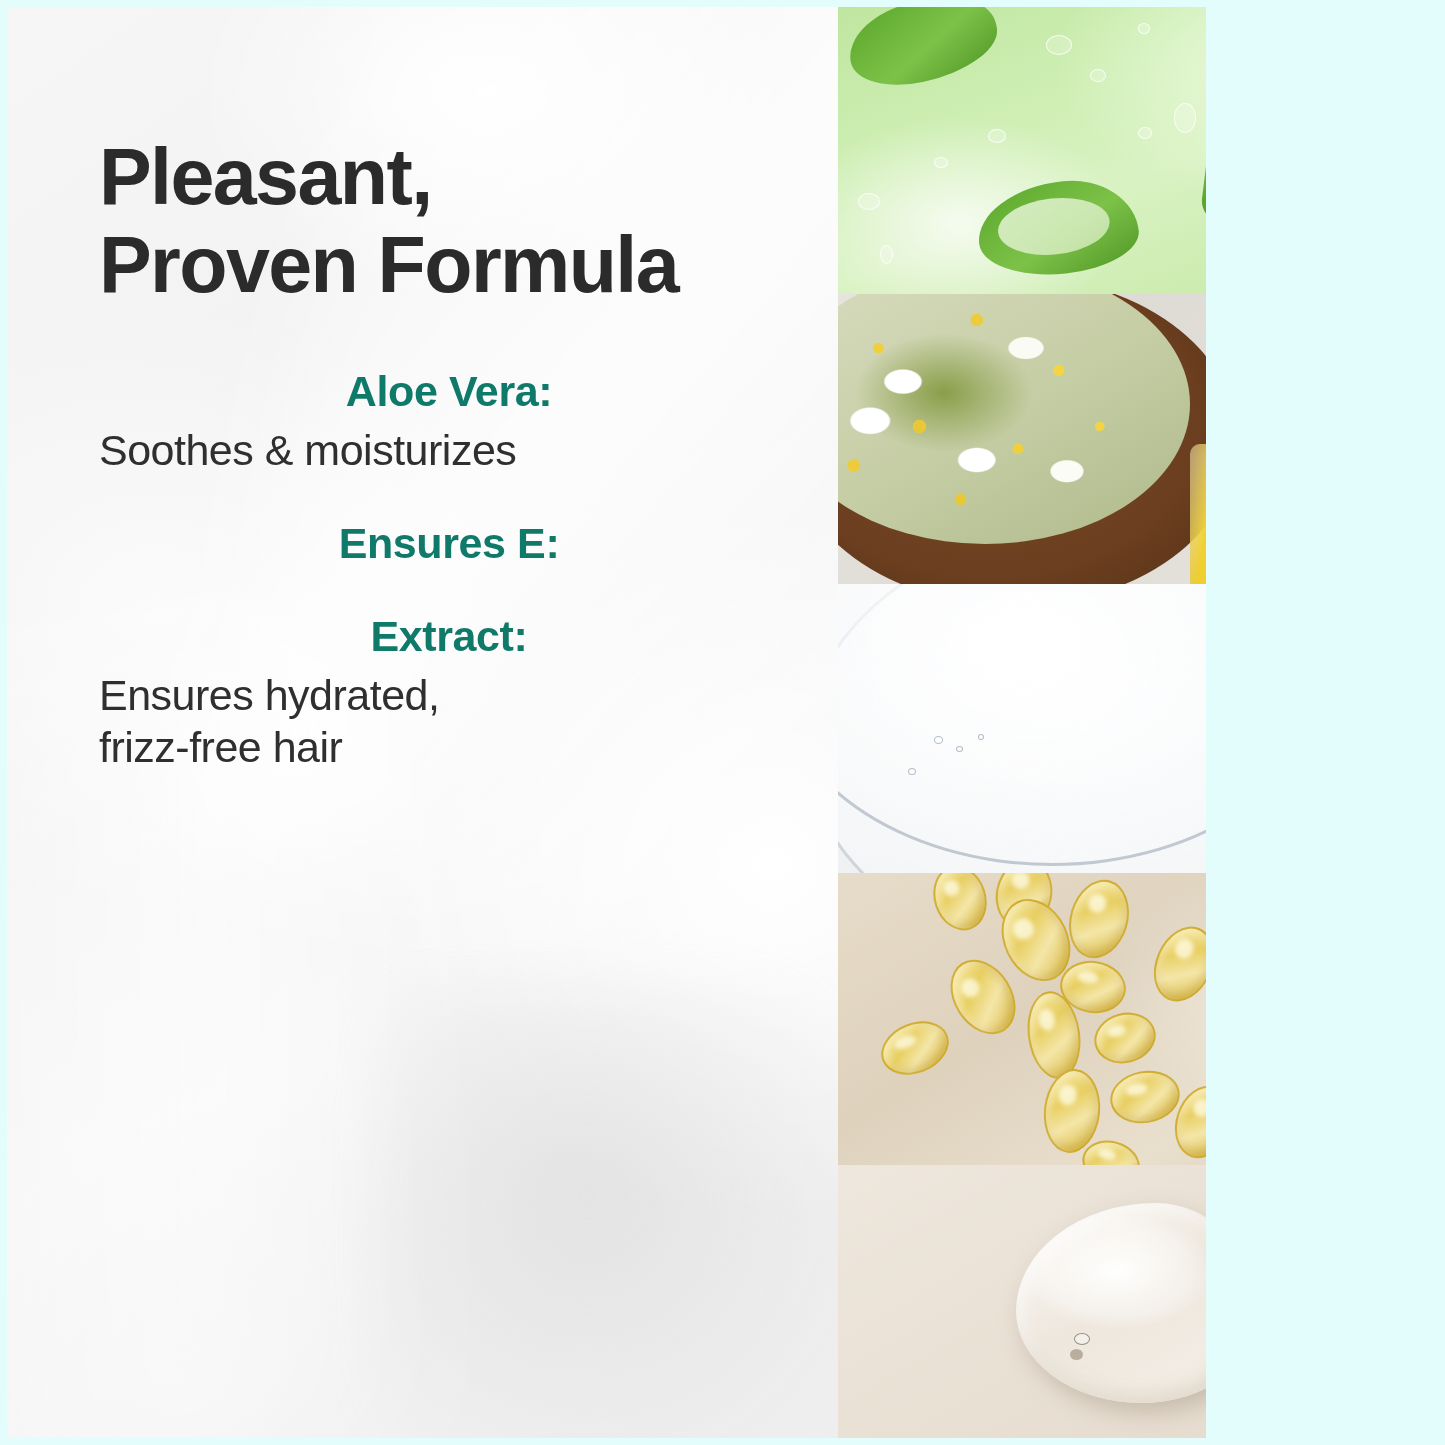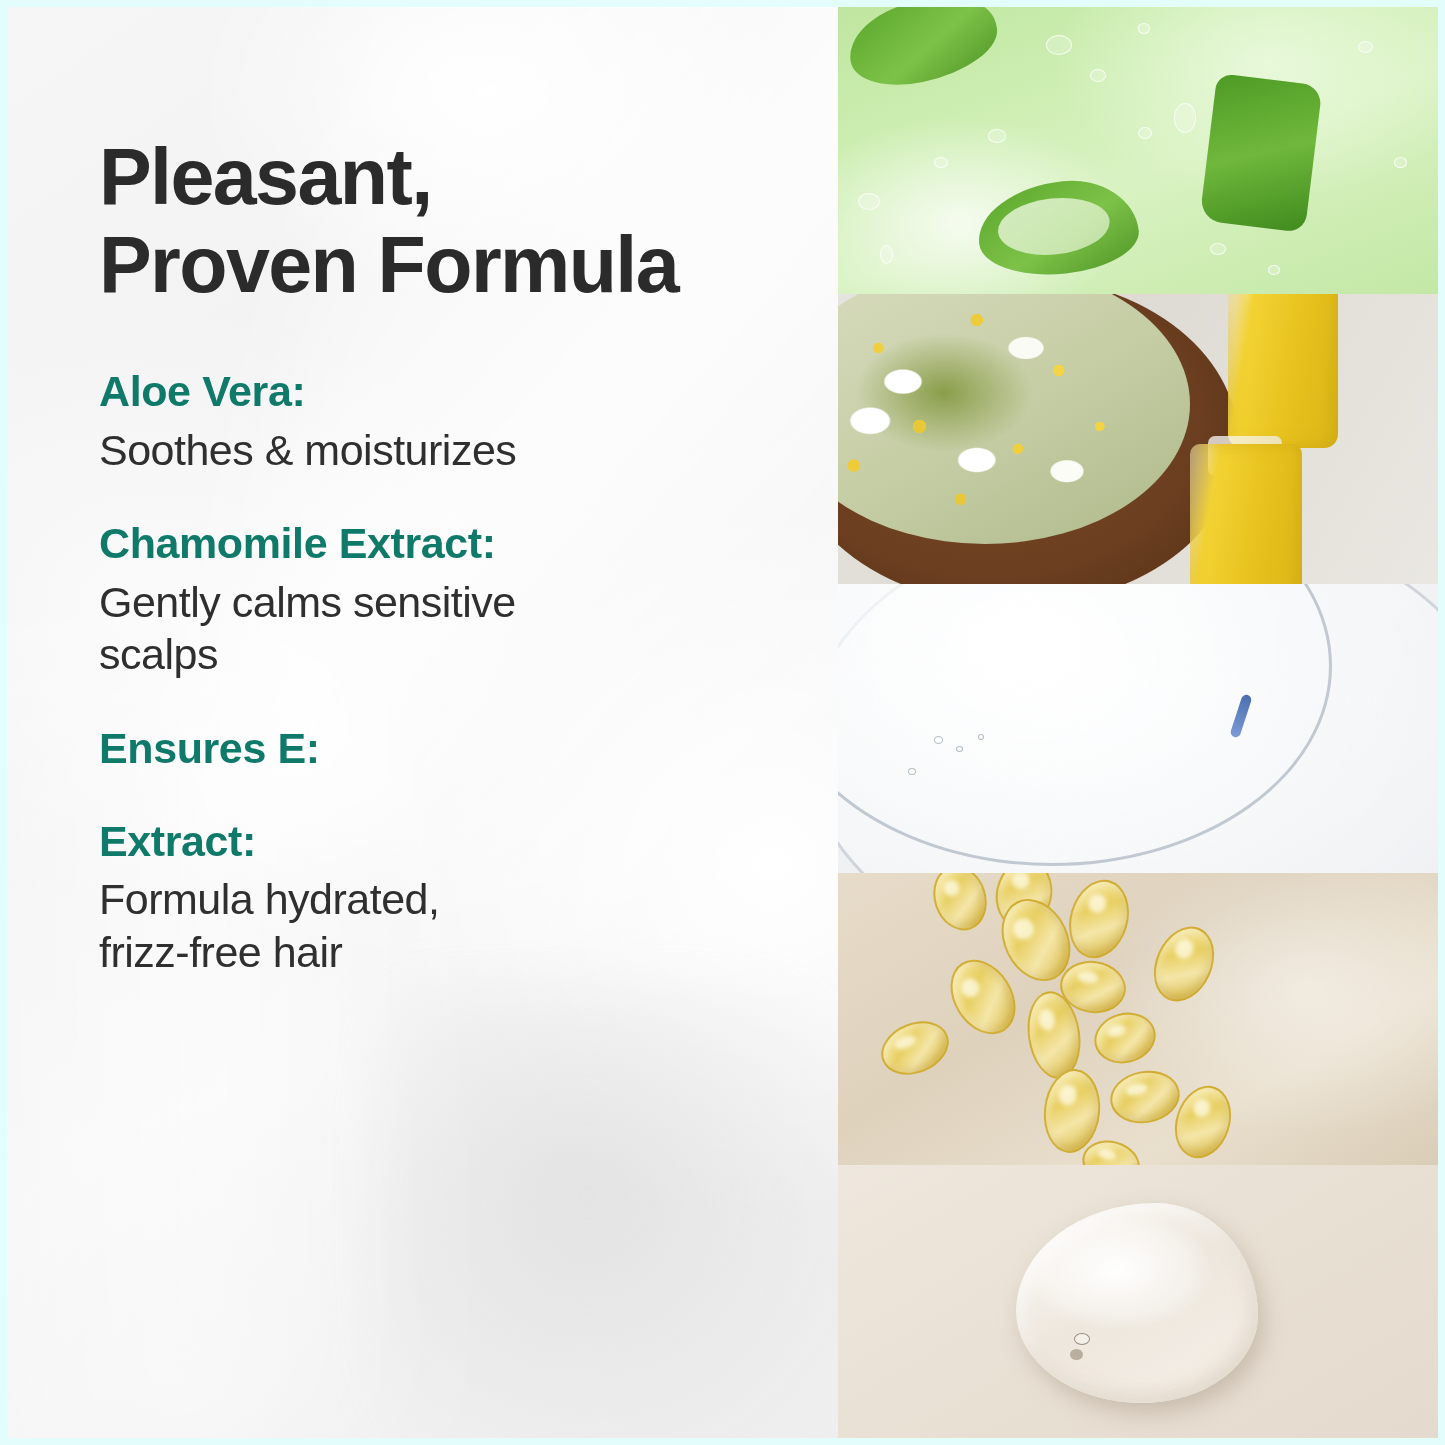--- a/index.html
+++ b/index.html
@@ -10,21 +10,21 @@
     overflow:hidden;
   }
   .frame {
     position:relative;
     width:1445px; height:1445px;
     background:#e2fdfc;
   }
   .canvas {
     position:absolute;
     left:7px; top:7px;
-    width:1431px; height:1431px;
+    width:1199px; height:1431px;
     background:#f4f4f4;
     overflow:hidden;
   }
 
   
   .left-col {
     position:absolute;
     left:0; top:0;
     width:831px; height:1431px;
     background:
@@ -78,20 +78,21 @@
   .ingredient { margin-bottom:42px; }
   .ingredient:last-child { margin-bottom:0; }
 
   .ing-name {
     font-size:43px;
     line-height:1.18;
     font-weight:700;
     letter-spacing:-0.4px;
     color:#107a6a;
     margin-bottom:7px;
+    text-align:center;
   }
   .ing-desc {
     font-size:43px;
     line-height:1.22;
     font-weight:400;
     letter-spacing:-0.5px;
     color:#2f2f2f;
     white-space:pre-line;
   }
 
@@ -218,34 +219,29 @@
 
       <div class="text-wrap">
         <div class="headline">Pleasant,
 Proven Formula</div>
 
         <div class="ingredient">
           <div class="ing-name">Aloe Vera:</div>
           <div class="ing-desc">Soothes &amp; moisturizes</div>
         </div>
 
-        <div class="ingredient">
-          <div class="ing-name">Chamomile Extract:</div>
-          <div class="ing-desc">Gently calms sensitive
-scalps</div>
-        </div>
 
 
         <div class="ingredient">
           <div class="ing-name">Ensures E:</div>
         </div>
 
         <div class="ingredient">
           <div class="ing-name">Extract:</div>
-          <div class="ing-desc">Formula hydrated,
+          <div class="ing-desc">Ensures hydrated,
 frizz-free hair</div>
         </div>
       </div>
     </div>
 
     <div class="right-col">
 
       <div class="panel p-aloe">
         <div class="aloe-chunk ac1"></div>
         <div class="aloe-chunk ac2"></div>

